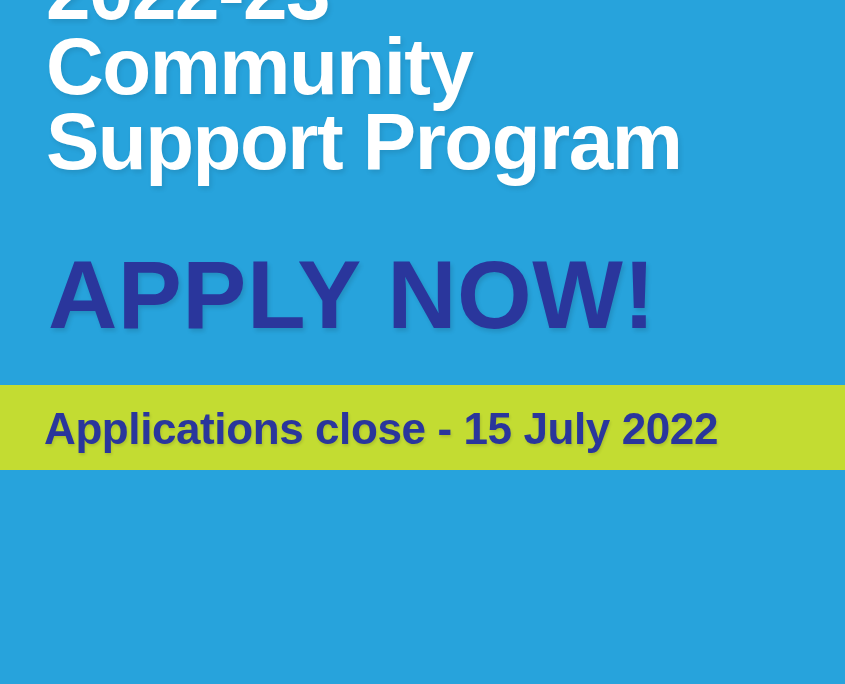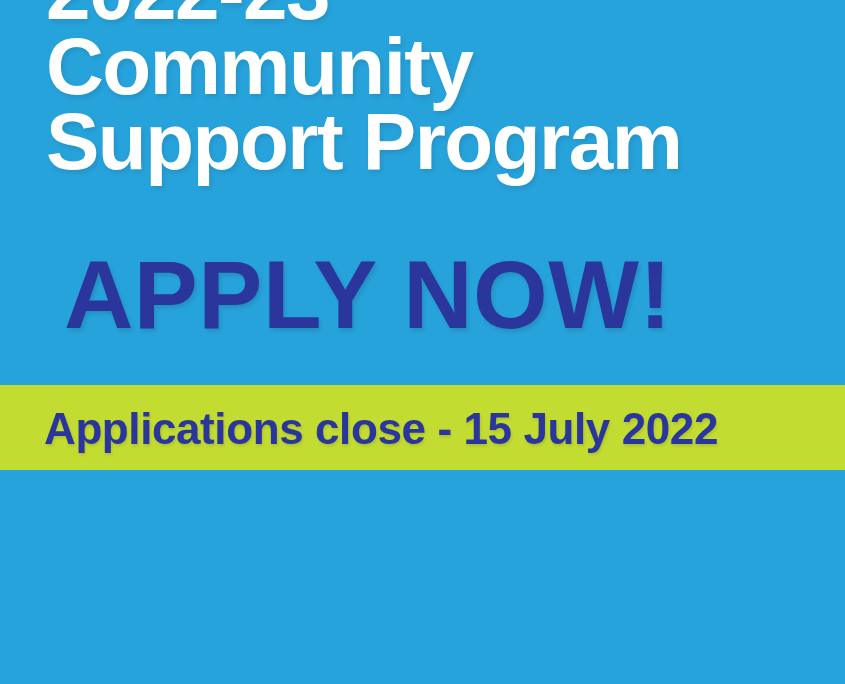--- a/index.html
+++ b/index.html
@@ -30,21 +30,20 @@
   }
   .hero-cta {
     position: absolute;
     left: 48px; top: 247px;
     color: #2a369c;
     font-size: 96px;
     font-weight: bold;
     letter-spacing: 0.5px;
     line-height: 1;
     text-shadow: 2px 3px 4px rgba(0,0,0,0.12);
-    margin-left: 16px;
   }
 
   
   .deadline-bar {
     position: absolute;
     left: 0; top: 385px; width: 845px; height: 85px;
     background: #c3dc32;
   }
   .deadline-text {
     position: absolute;

